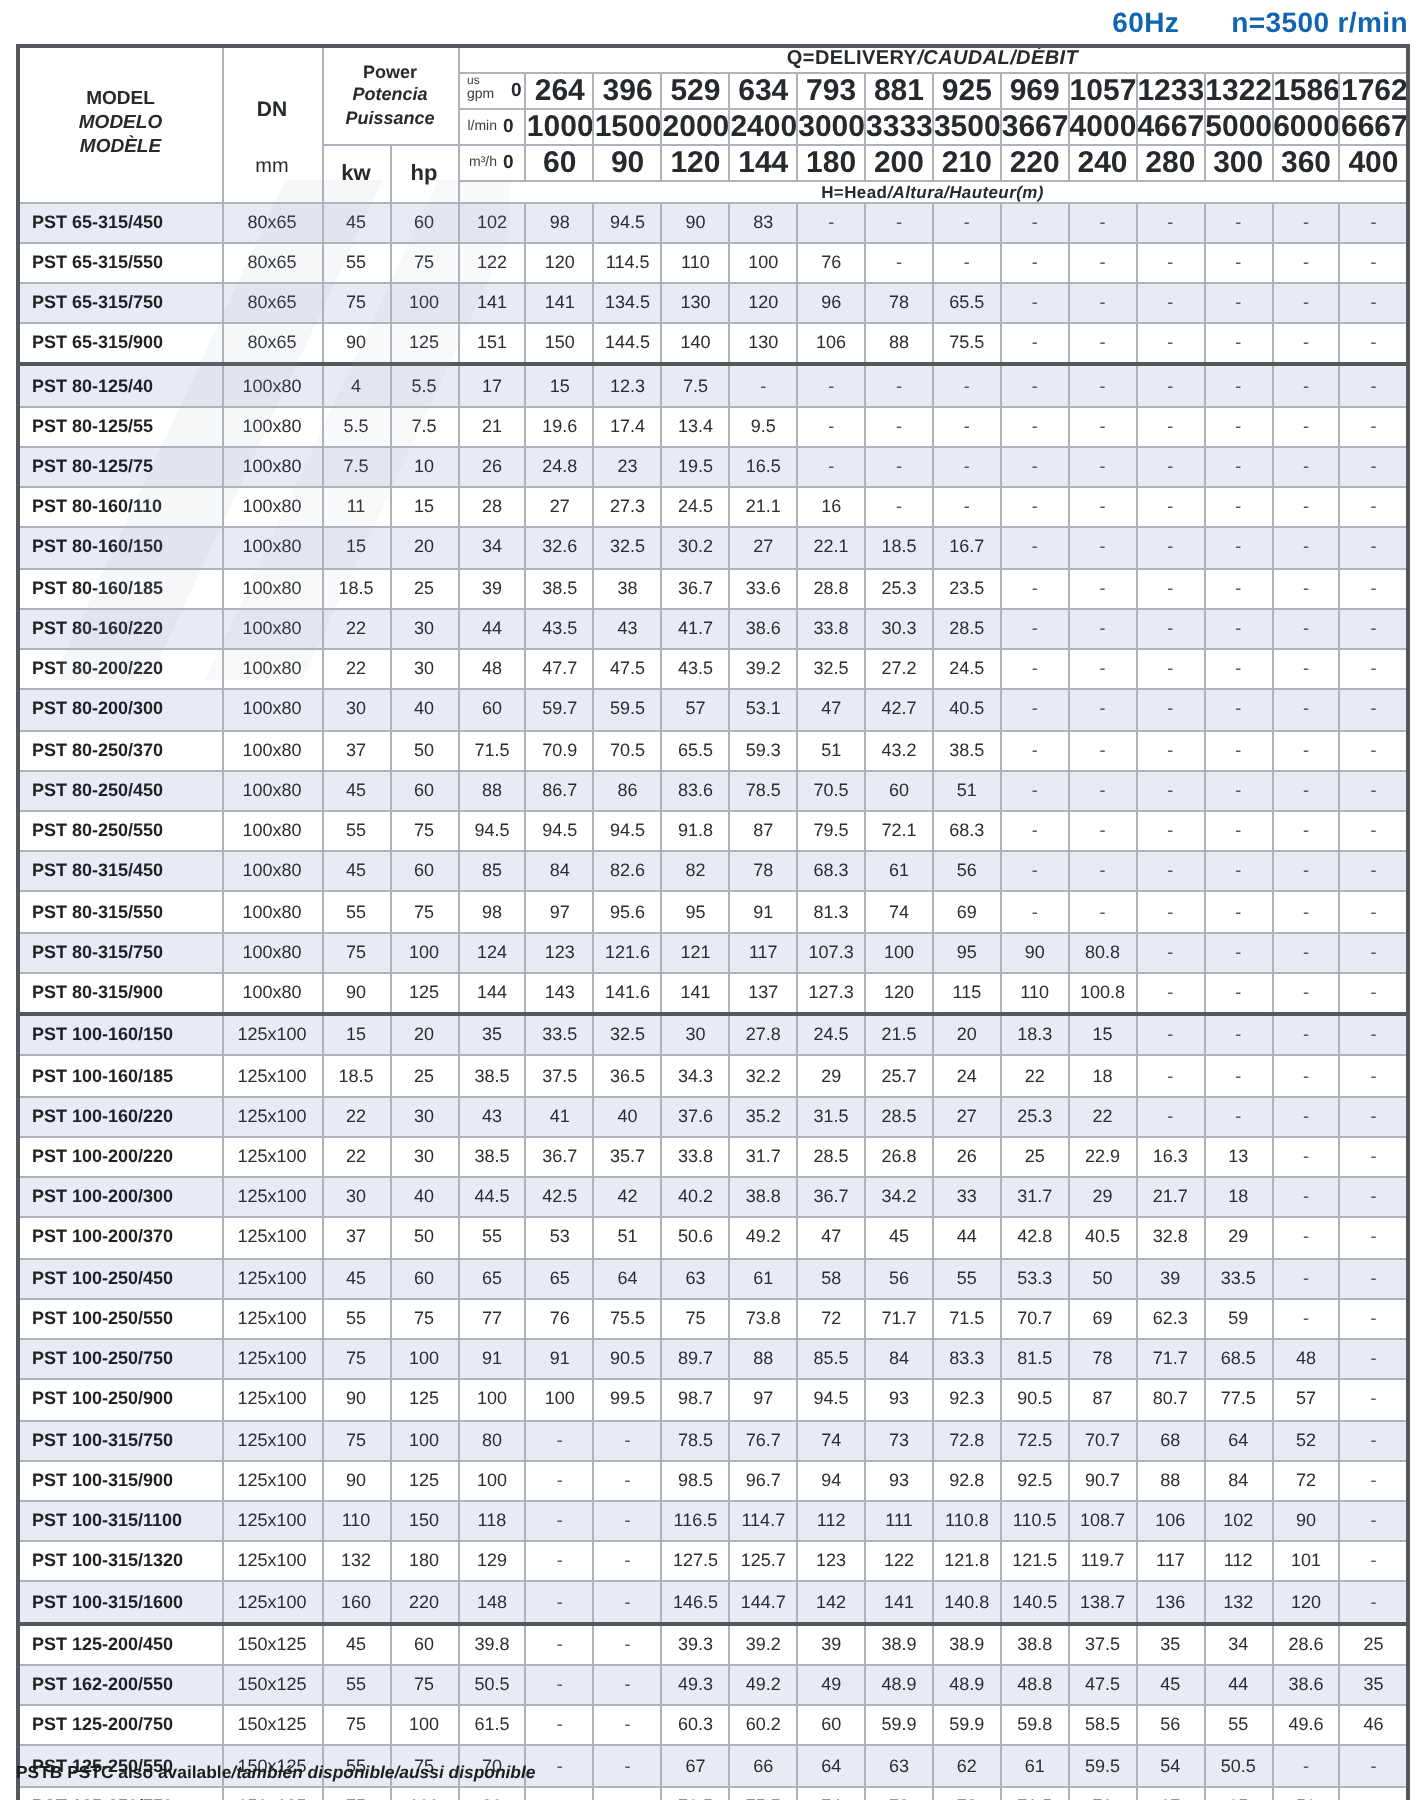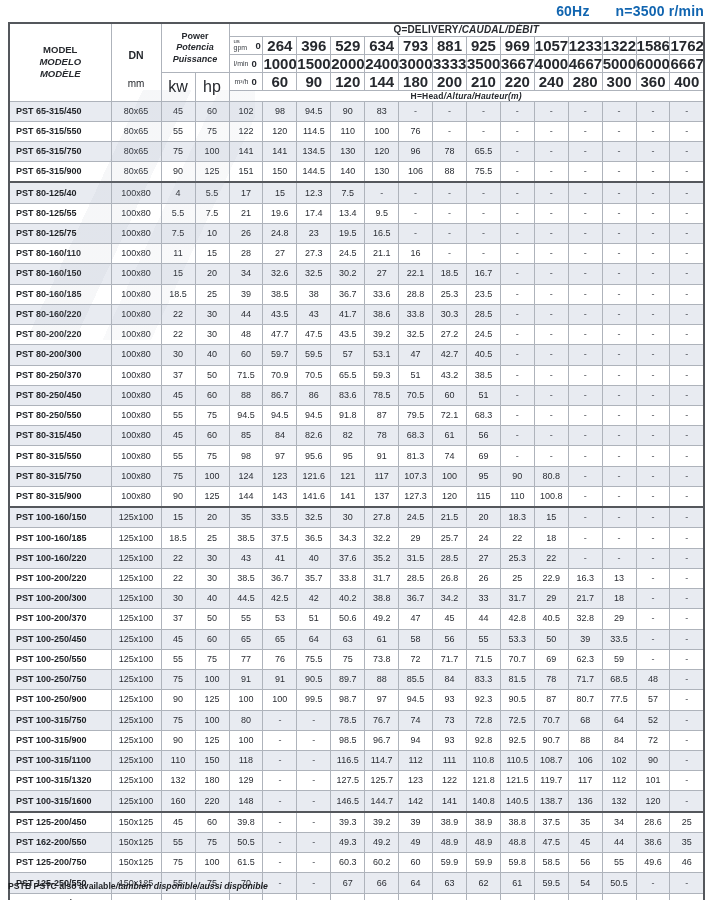--- a/index.html
+++ b/index.html
@@ -29,21 +29,21 @@
   tr.r-unit{height:14px;}
   tr.r-head{height:11px;padding-left:40px;}
 
   .model-h div{line-height:12px;font-size:9.5px;text-align:center;}
   .model-h .it{font-style:italic;}
   .dn-wrap{display:flex;flex-direction:column;height:60px;}
   .dn-wrap .dn-lbl{flex:1;display:flex;align-items:center;justify-content:center;font-size:10.5px;}
   .dn-wrap .dn-unit{font-weight:normal;font-size:10px;padding-bottom:3px;}
   .power-h div{line-height:11.5px;font-size:9px;text-align:center;}
   .power-h .it{font-style:italic;}
-  .kwhp{font-weight:normal;font-size:16px;border-bottom:2px solid #54575c;}
+  .kwhp{font-weight:bold;font-size:11px;border-bottom:2px solid #54575c;}
 
   .q-title,.h-title{font-size:10px;letter-spacing:.2px;}
   .q-title .it,.h-title .it{font-style:italic;}
   .h-title{font-size:8.5px;border-bottom:2px solid #54575c;}
   .model-h,.dn-h{border-bottom:2px solid #54575c;}
 
   .num-h{font-size:15px;}
   .unit-cell{font-weight:bold;}
   .u-flex{display:flex;align-items:center;height:100%;}
   .u-lbl{font-weight:normal;font-size:7px;color:#3a3e44;width:19px;text-align:right;line-height:7px;}

